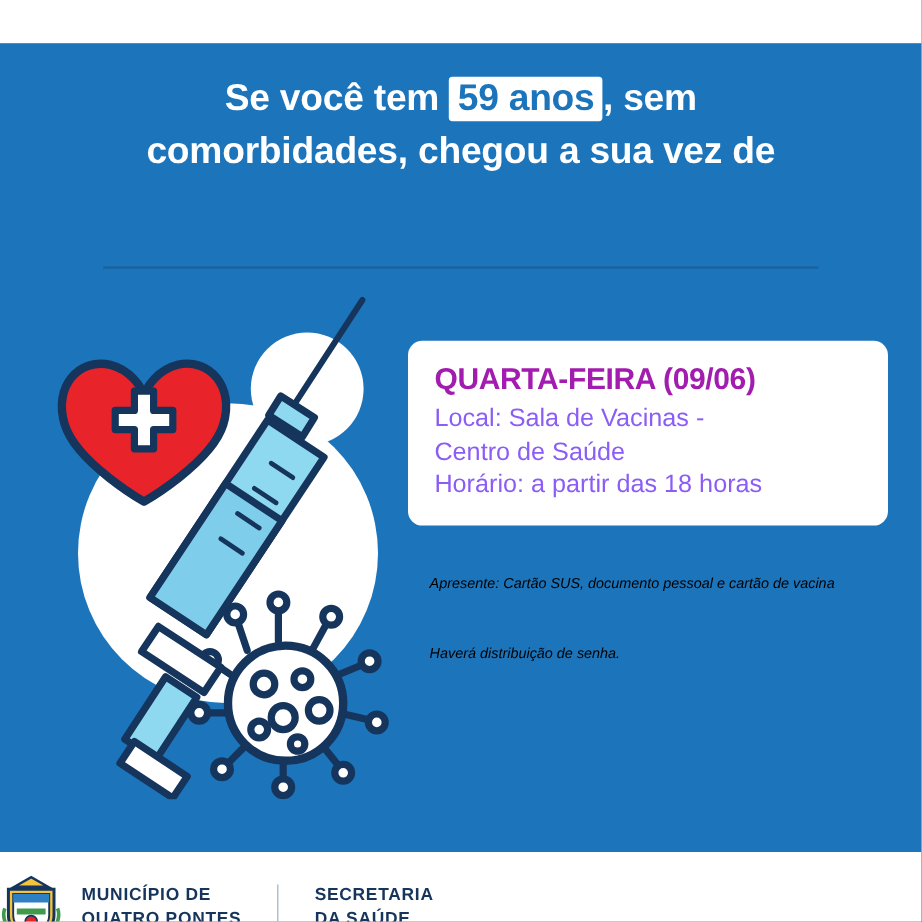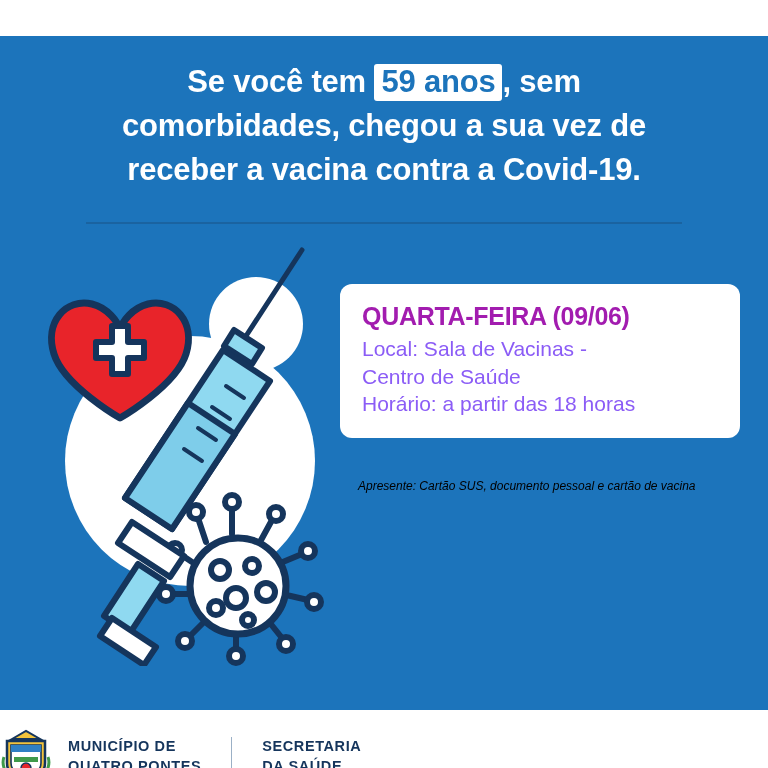--- a/index.html
+++ b/index.html
@@ -144,21 +144,20 @@
   }
 </style>
 </head>
 <body>
 
 <div class="poster">
 
   <div class="headline">
     <span class="hl-line"><span>Se você tem </span><span class="hl-highlight">59 anos</span><span>, sem</span></span>
     <span class="hl-line">comorbidades, chegou a sua vez de</span>
-    <span class="hl-line">receber a vacina contra a Covid-19.</span>
   </div>
 
   <div class="divider"></div>
 
   <div class="illustration">
     <svg width="350" height="420" viewBox="0 0 350 420" xmlns="http://www.w3.org/2000/svg">
 
       <g>
         <circle cx="236" cy="78" r="47" fill="#ffffff"></circle>
         <circle cx="170" cy="215" r="125" fill="#ffffff"></circle>
@@ -232,20 +231,21 @@
   </div>
 
   <div class="info-card">
     <div class="info-title">QUARTA-FEIRA (09/06)</div>
     <div class="info-line">Local: Sala de Vacinas -</div>
     <div class="info-line">Centro de Saúde</div>
     <div class="info-line">Horário: a partir das 18 horas</div>
   </div>
 
   <div class="note note-1">Apresente: Cartão SUS, documento pessoal e cartão de vacina</div>
+  <div class="note note-2">Haverá distribuição de senha.</div>
 
   <div class="footer">
     <div class="footer-inner">
       <div class="crest">
         <svg width="52" height="60" viewBox="0 0 52 60" xmlns="http://www.w3.org/2000/svg">
           <path d="M7 14 h38 v22 c0 12 -12 18 -19 21 c-7 -3 -19 -9 -19 -21 z" fill="#f2c33c" stroke="#15355c" stroke-width="2.5"></path>
           <path d="M11 18 h30 v18 c0 9 -10 14 -15 16.5 C21 50 11 45 11 36 z" fill="#ffffff" stroke="#15355c" stroke-width="1.6"></path>
           <path d="M11 18 h30 v7 h-30 z" fill="#2f7fc4"></path>
           <path d="M14 30 h24 v5 h-24 z" fill="#3f9a4a"></path>
           <circle cx="26" cy="41" r="5" fill="#e8242a" stroke="#15355c" stroke-width="1.4"></circle>

